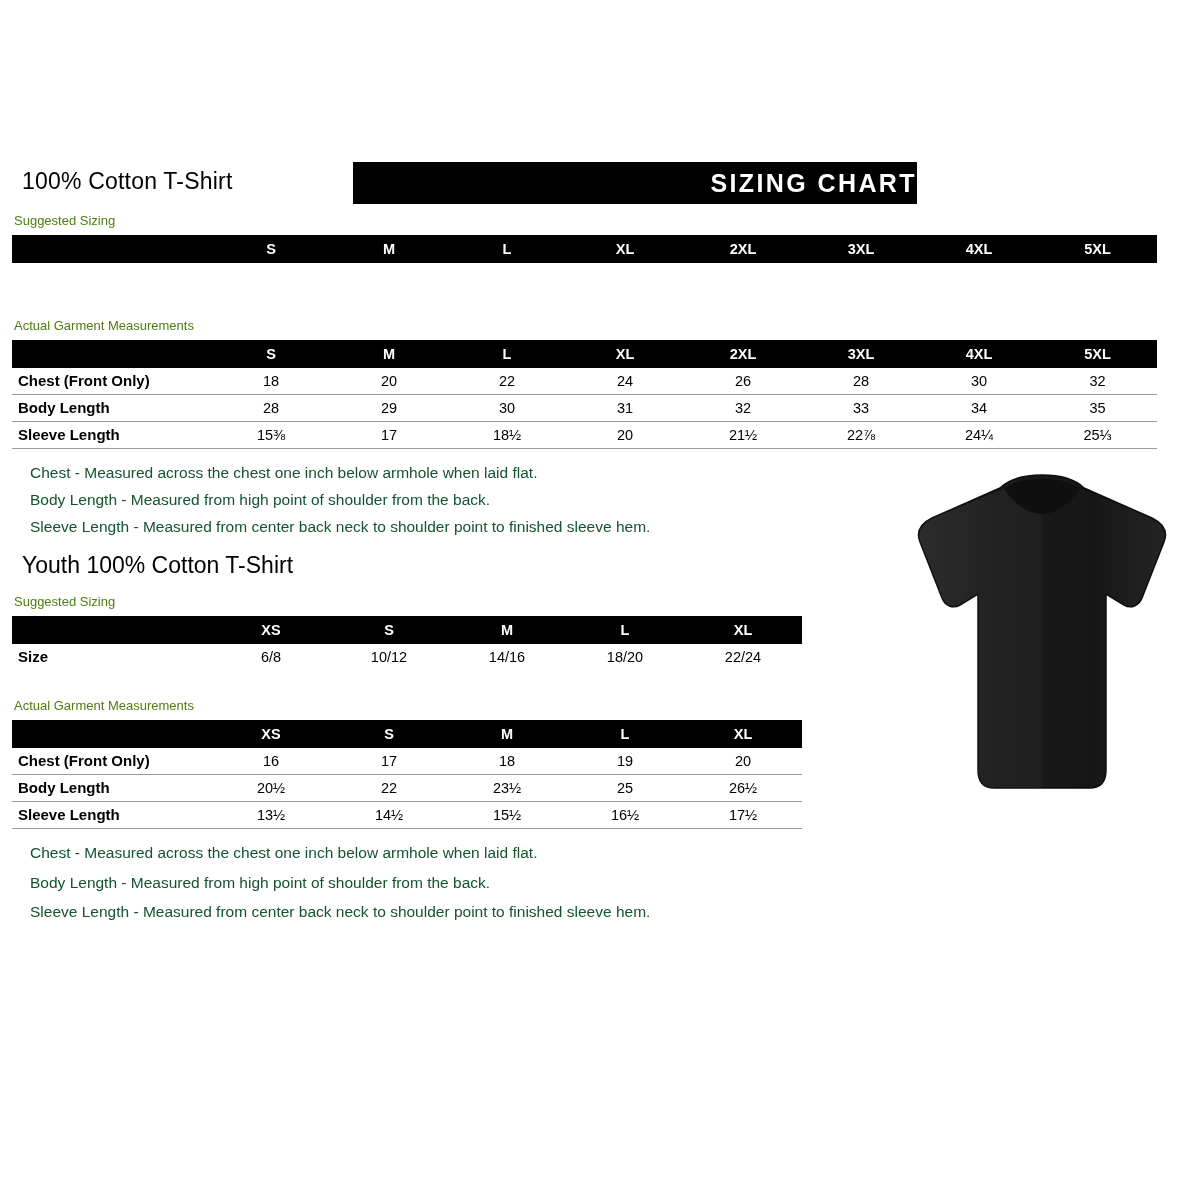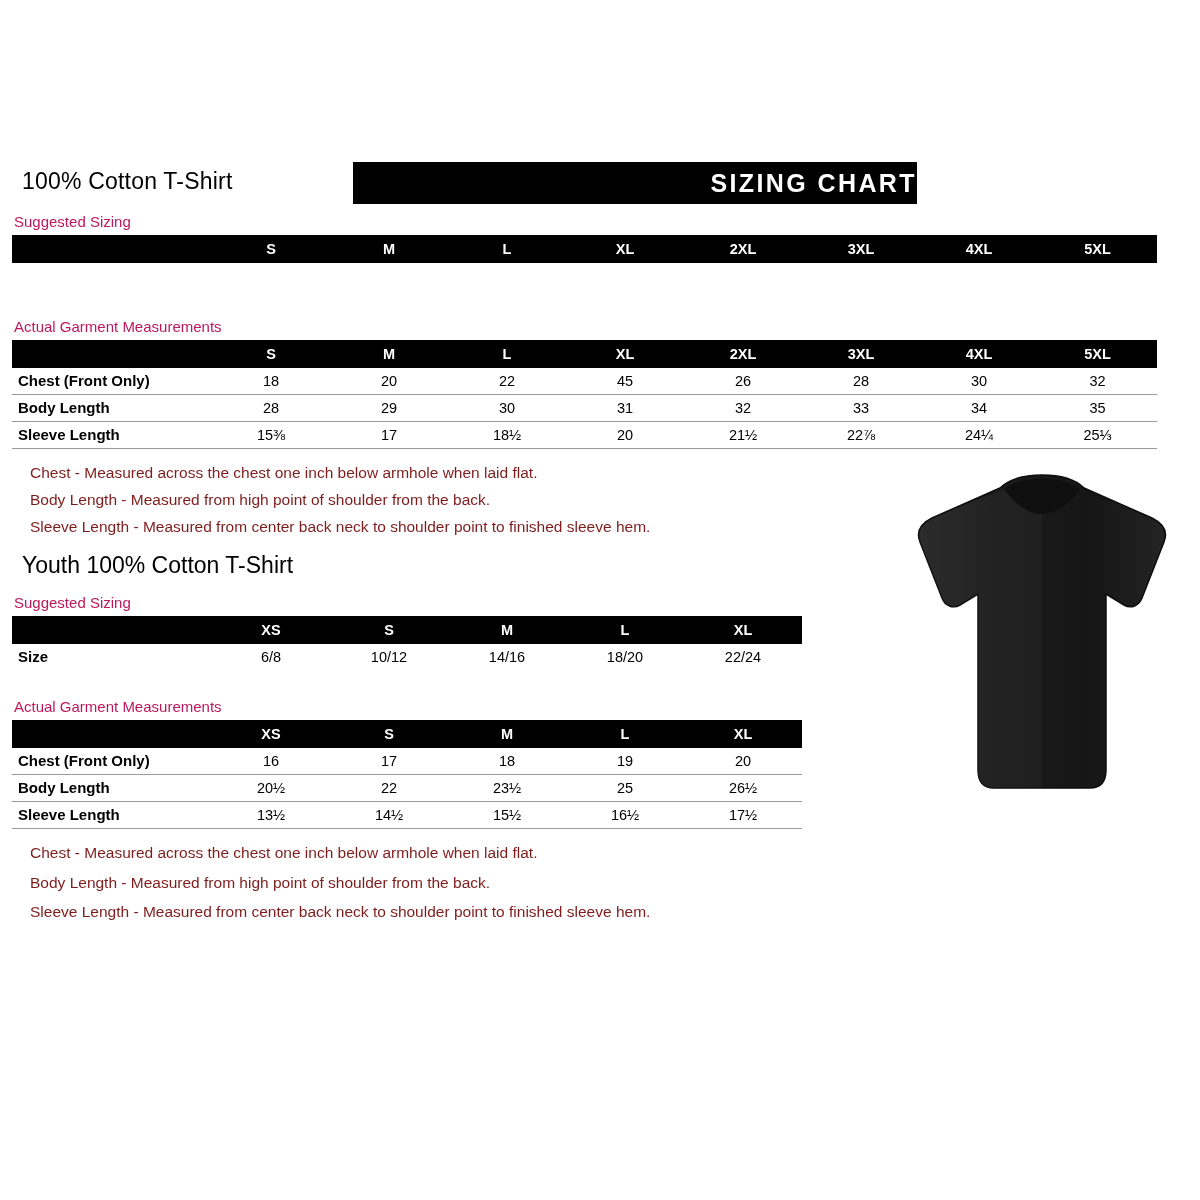--- a/index.html
+++ b/index.html
@@ -48,22 +48,22 @@
     top: 7px;
     text-align: right;
     color: #ffffff;
     font-size: 25px;
     font-weight: 700;
     letter-spacing: 2.4px;
   }
 
   .sublabel {
     position: absolute;
-    font-size: 15px;
-    color: #be185d;
+    font-size: 13px;
+    color: #4d7c0f;
     white-space: nowrap;
   }
 
   
   .tbl {
     position: absolute;
     border-collapse: collapse;
     table-layout: fixed;
   }
   .tbl td, .tbl th {
@@ -94,21 +94,21 @@
   }
   .line-row td {
     border-bottom: 1px solid #9b9b9b;
     margin-left: 47px;
   }
 
   
   .note {
     position: absolute;
     font-size: 15.5px;
-    color: #7f1d1d;
+    color: #14532d;
     white-space: nowrap;
   }
 
   
   .youth-title {
     position: absolute;
     left: 10px;
     top: 552px;
     font-size: 23px;
     font-weight: 400;
@@ -188,21 +188,21 @@
         <td>2XL</td>
         <td>3XL</td>
         <td>4XL</td>
         <td>5XL</td>
       </tr>
       <tr class="line-row">
         <td class="rowlabel">Chest (Front Only)</td>
         <td>18</td>
         <td>20</td>
         <td>22</td>
-        <td>45</td>
+        <td>24</td>
         <td>26</td>
         <td>28</td>
         <td>30</td>
         <td>32</td>
       </tr>
       <tr class="line-row">
         <td class="rowlabel">Body Length</td>
         <td>28</td>
         <td>29</td>
         <td>30</td>

